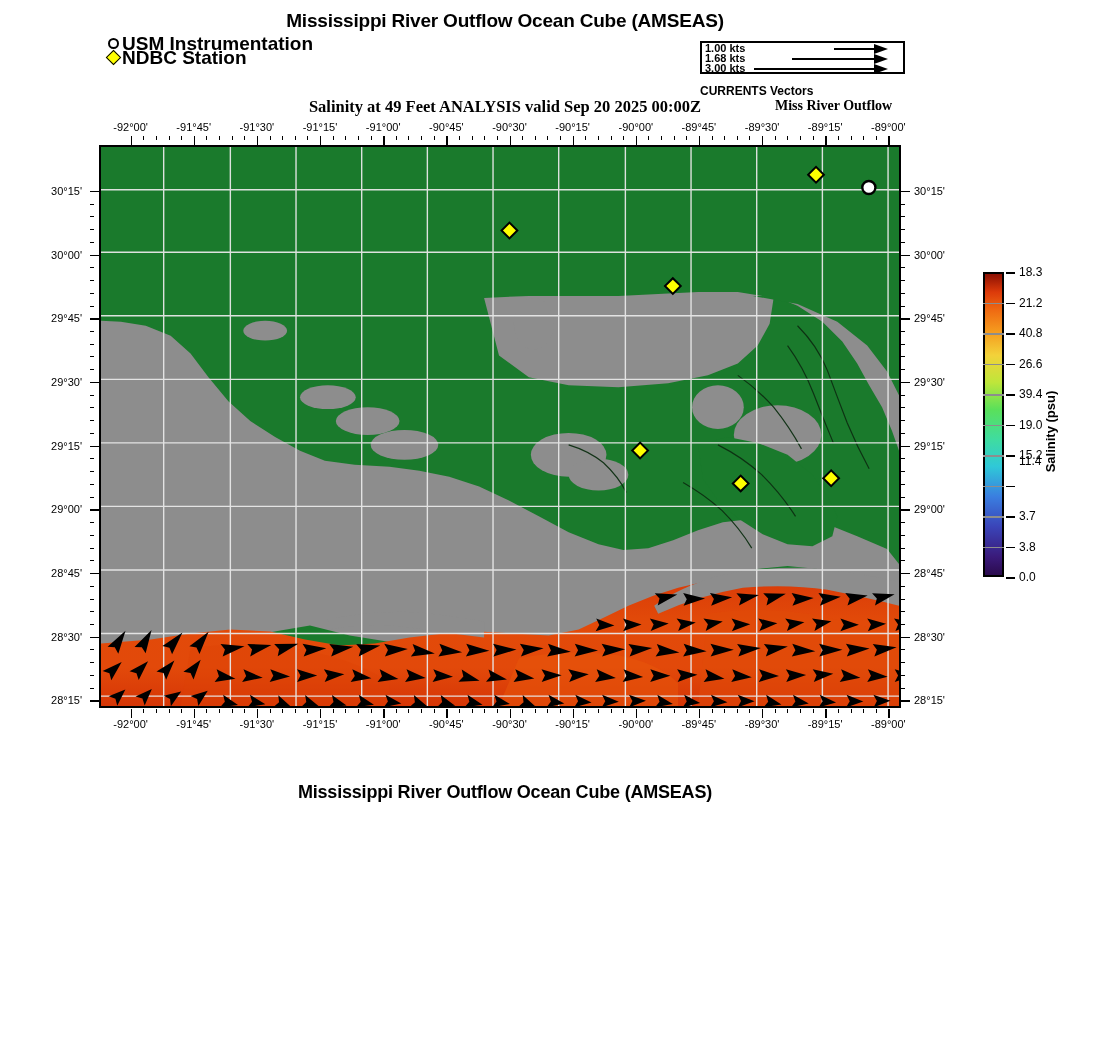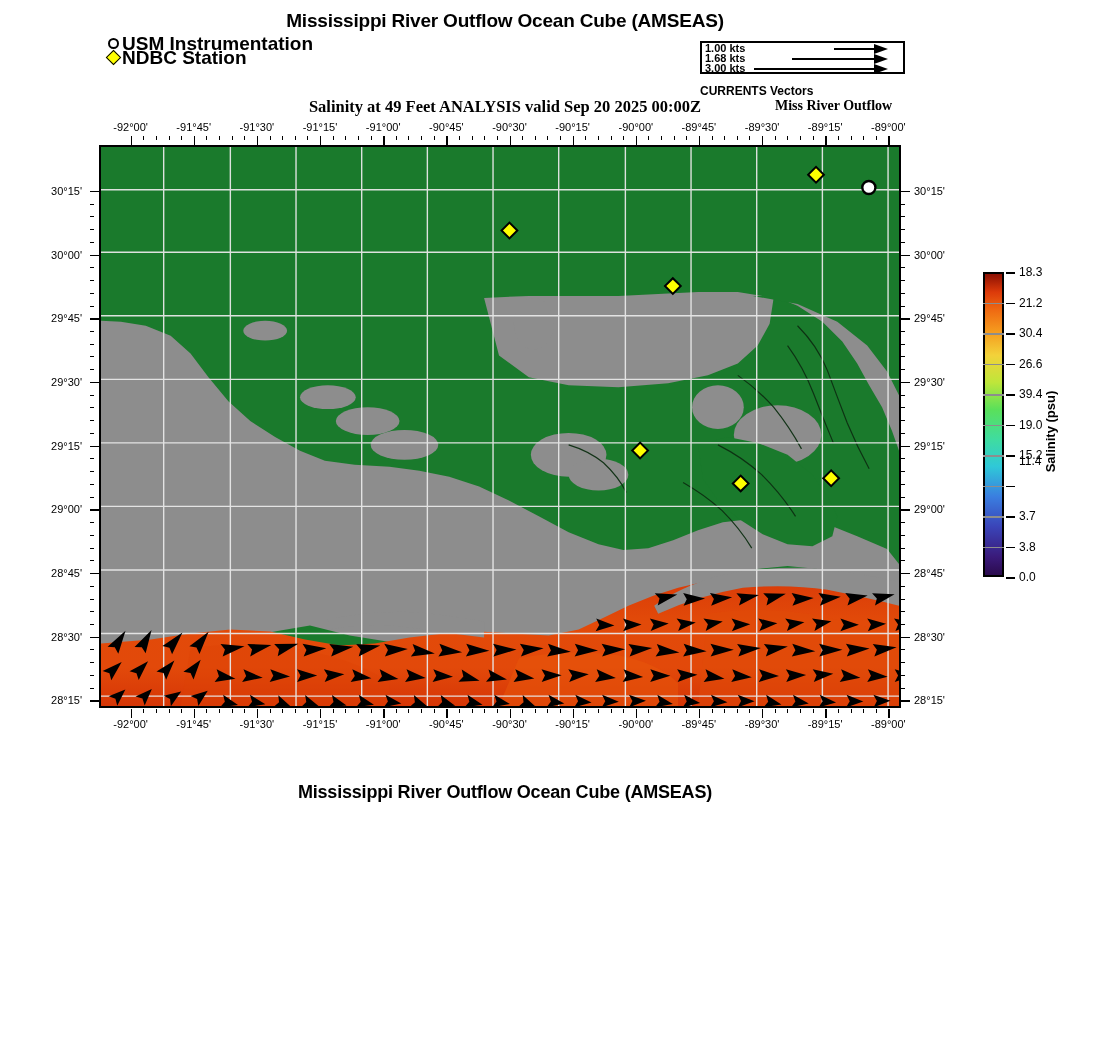--- a/index.html
+++ b/index.html
@@ -1101,21 +1101,21 @@
   </div>
 
 <div id="cbar"></div>
 <div id="cbar-ticks">
     <div class="cb-tick" style="top:272.0px"></div>
     <div class="cb-lbl" style="top:272.0px">18.3</div>
     <div class="cb-tick" style="top:302.5px"></div>
     <div class="cb-lbl" style="top:302.5px">21.2</div>
     <div class="cb-inner" style="top:302.5px"></div>
     <div class="cb-tick" style="top:333.0px"></div>
-    <div class="cb-lbl" style="top:333.0px">30.4</div>
+    <div class="cb-lbl" style="top:333.0px">40.8</div>
     <div class="cb-inner" style="top:333.0px"></div>
     <div class="cb-tick" style="top:363.5px"></div>
     <div class="cb-lbl" style="top:363.5px">26.6</div>
     <div class="cb-inner" style="top:363.5px"></div>
     <div class="cb-tick" style="top:394.0px"></div>
     <div class="cb-lbl" style="top:394.0px">39.4</div>
     <div class="cb-inner" style="top:394.0px"></div>
     <div class="cb-tick" style="top:424.5px"></div>
     <div class="cb-lbl" style="top:424.5px">19.0</div>
     <div class="cb-inner" style="top:424.5px"></div>

